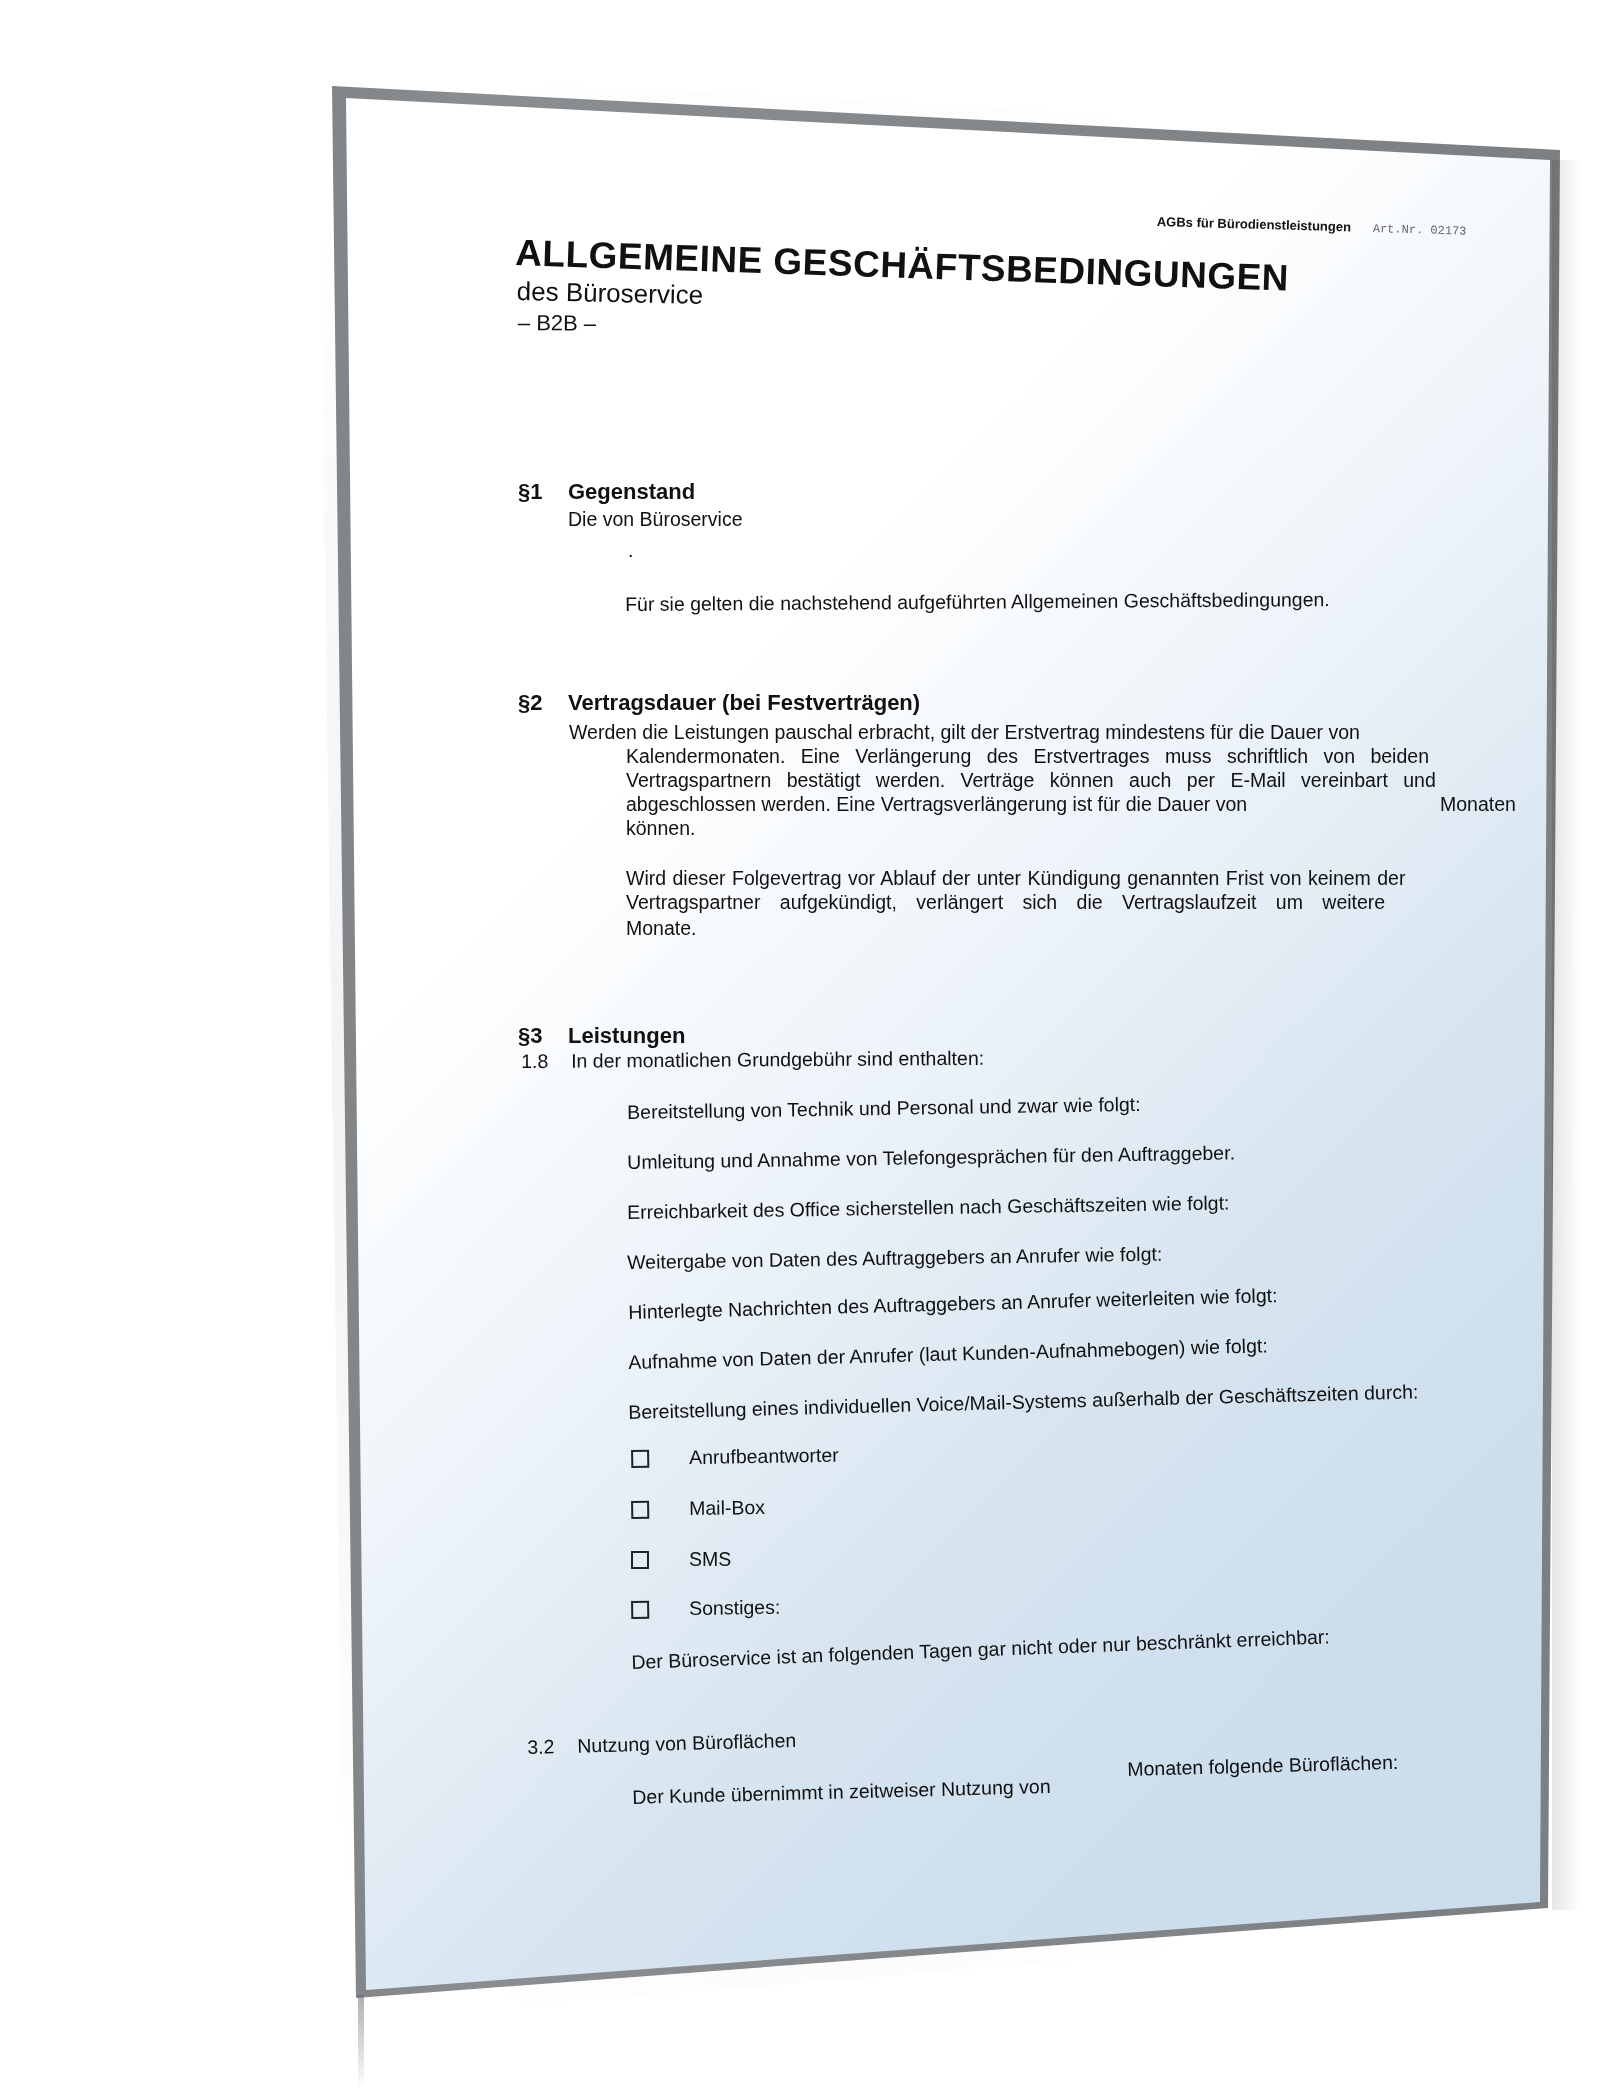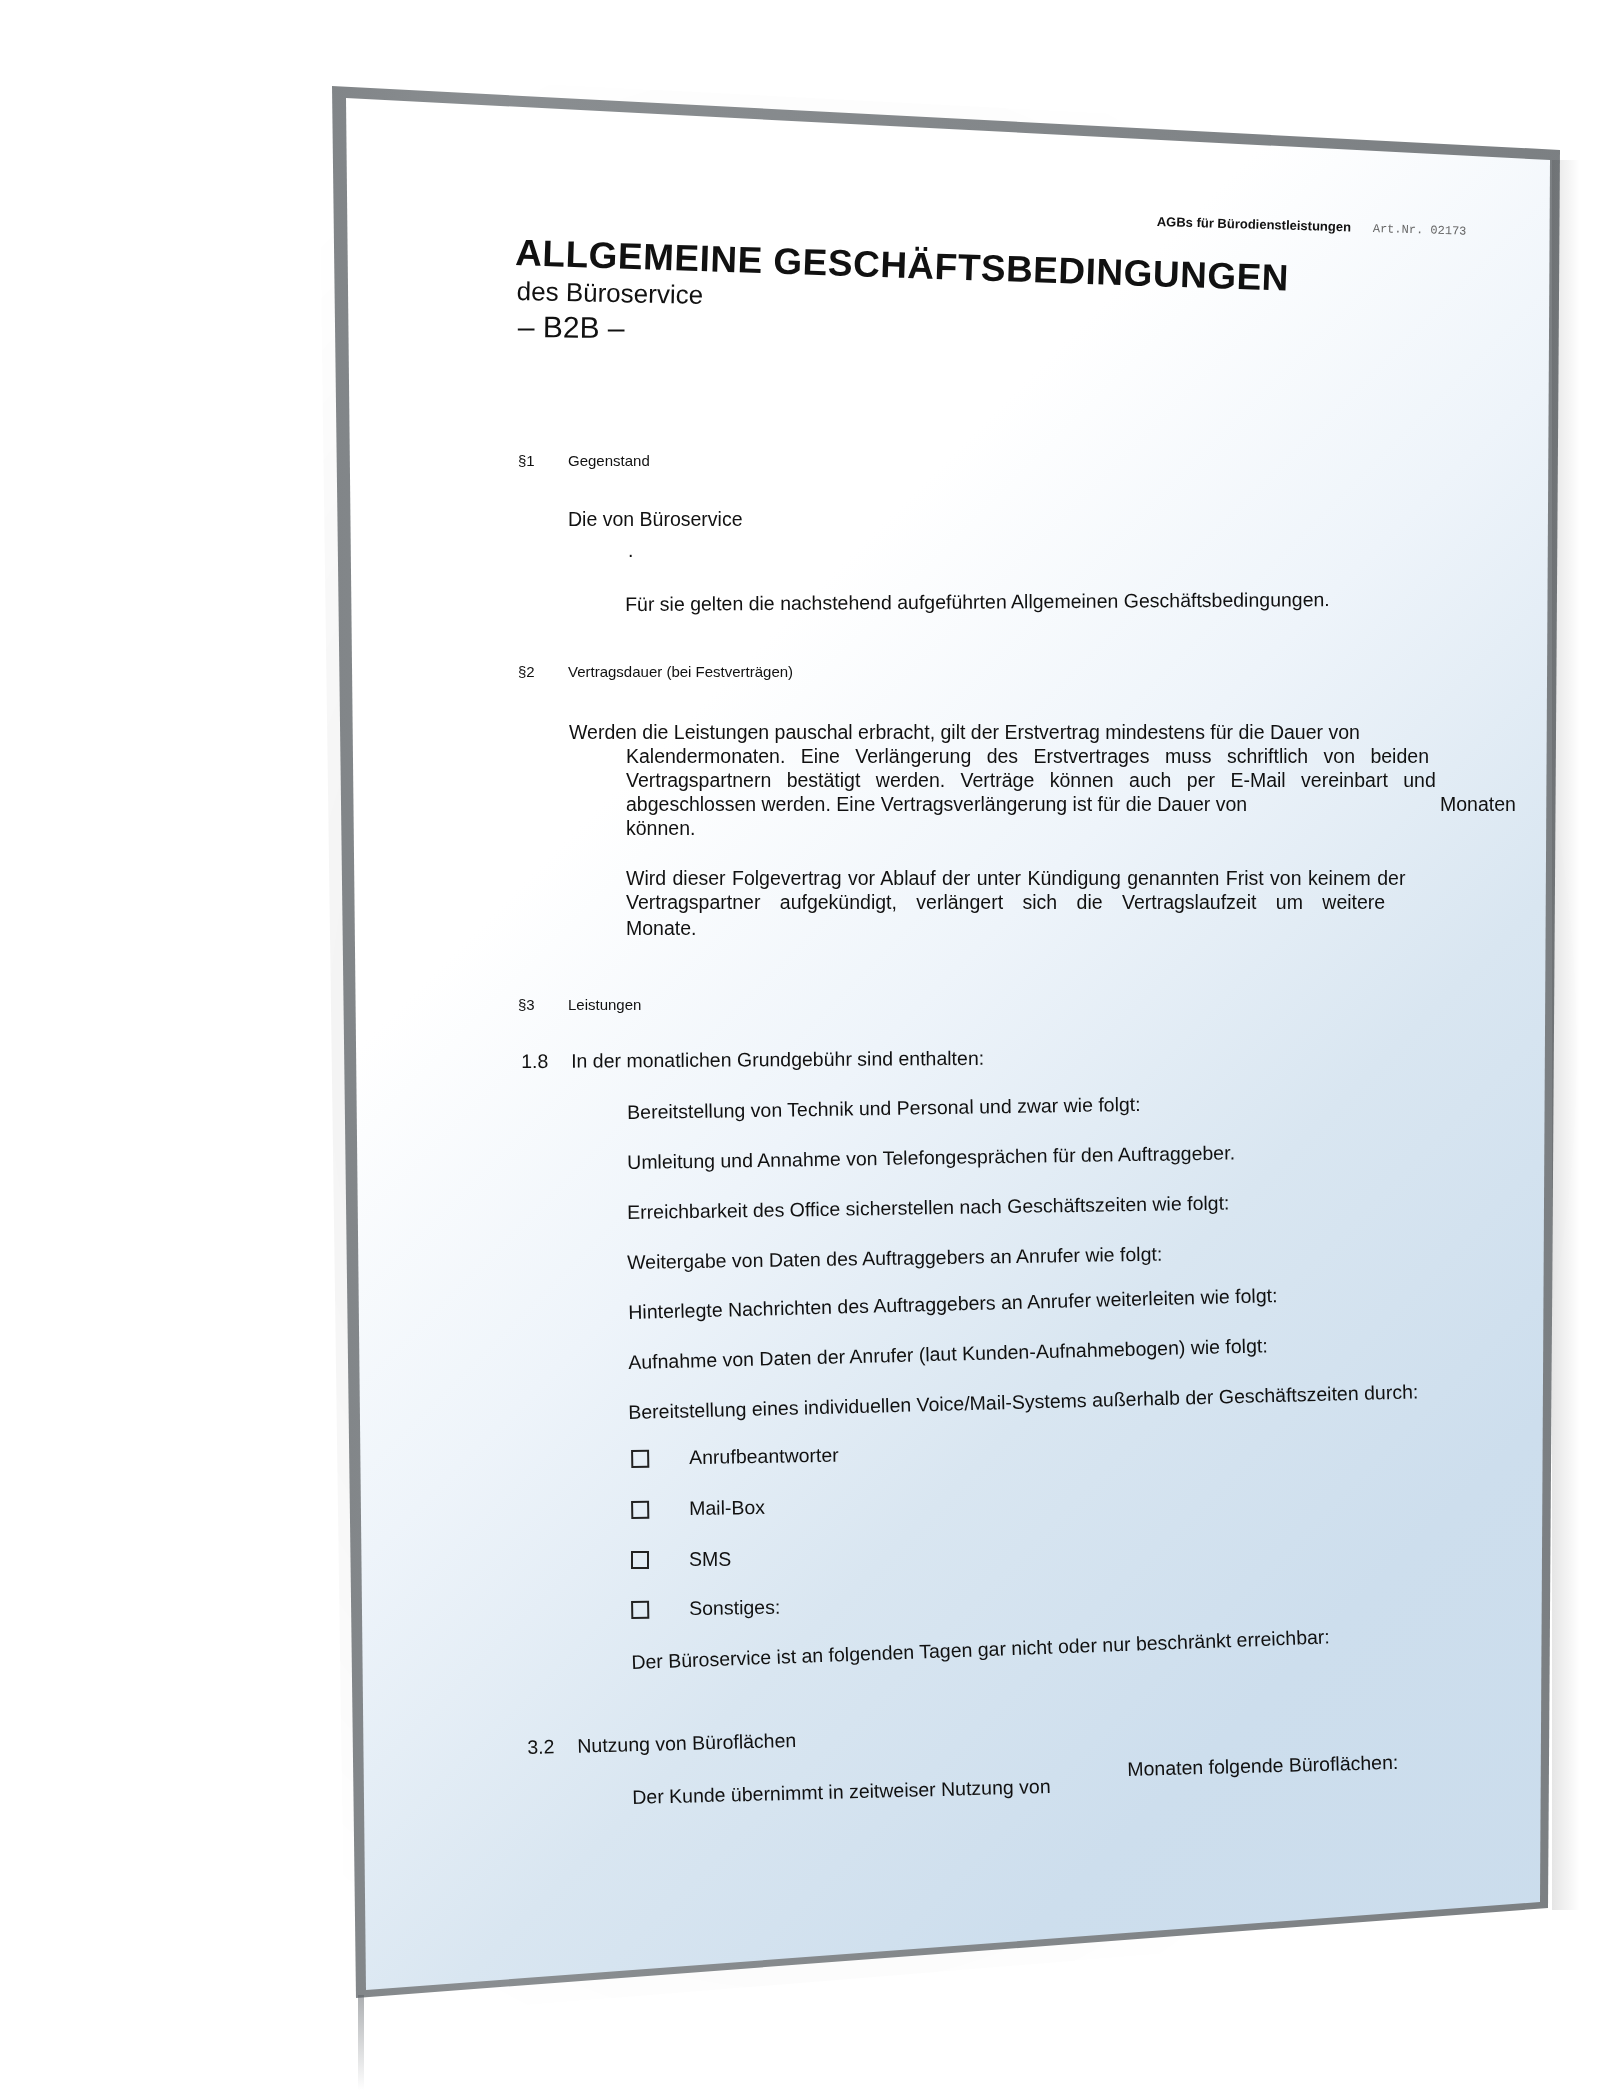--- a/index.html
+++ b/index.html
@@ -46,23 +46,23 @@
     }
 
     .content { position: absolute; left: 0; top: 0; width: 1600px; height: 2100px; }
     .abs { position: absolute; white-space: nowrap; }
 
     .hdr-small { font-weight: bold; font-size: 13px; transform: rotate(1.6deg); transform-origin: left top; }
     .artnr { font-family: "Liberation Mono", monospace; font-size: 12px; color: #666; transform: rotate(1.6deg); transform-origin: left top; }
 
     .title { font-weight: bold; font-size: 37px; letter-spacing: 0.5px; transform: rotate(1.9deg); transform-origin: left top; }
     .subtitle { font-size: 26px; transform: rotate(1.2deg); transform-origin: left top; }
-    .b2b { font-size: 30px; transform: rotate(0.6deg); transform-origin: left top; }
+    .b2b { font-size: 22px; transform: rotate(0.6deg); transform-origin: left top; }
 
-    .sec-head { font-size: 15px; font-weight: normal; }
+    .sec-head { font-size: 22px; font-weight: bold; margin-top: 27px; }
     .sec-num { display: inline-block; width: 50px; }
     .para { font-size: 19.5px; line-height: 24px; }
     .tilt-a { transform: rotate(-0.4deg); transform-origin: left top; }
     .tilt-b { transform: rotate(-0.9deg); transform-origin: left top; }
     .tilt-c { transform: rotate(-1.5deg); transform-origin: left top; }
     .tilt-d { transform: rotate(-2.1deg); transform-origin: left top; }
 
     .checkbox {
       display: inline-block; width: 18px; height: 18px;
       border: 2px solid #222; background: transparent;

